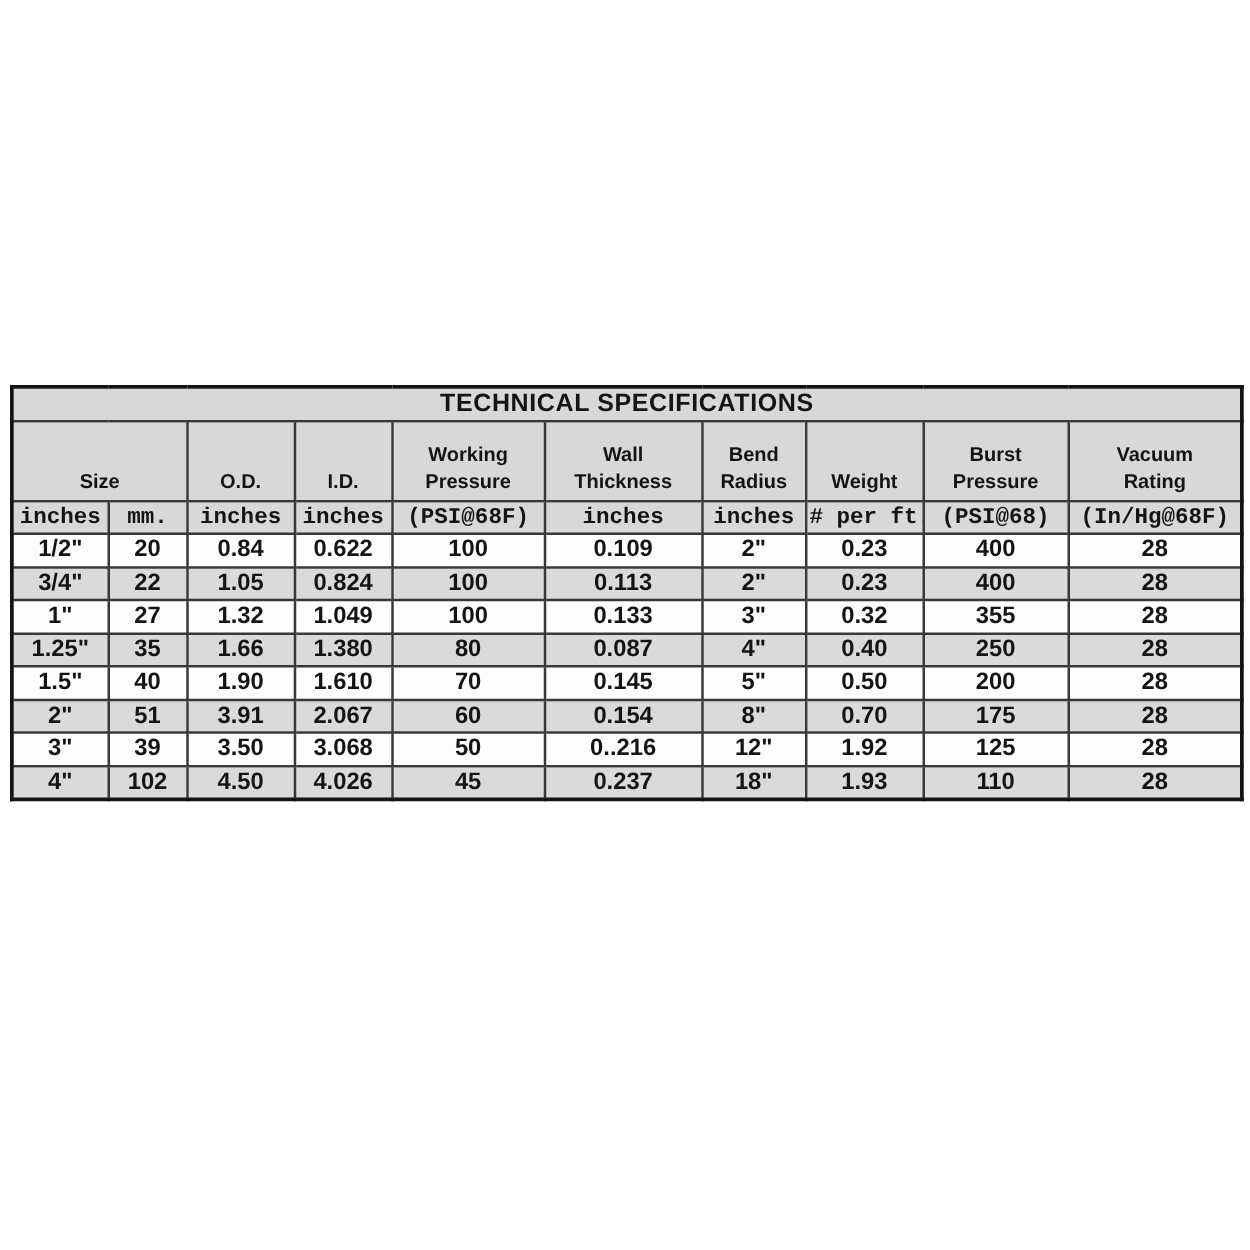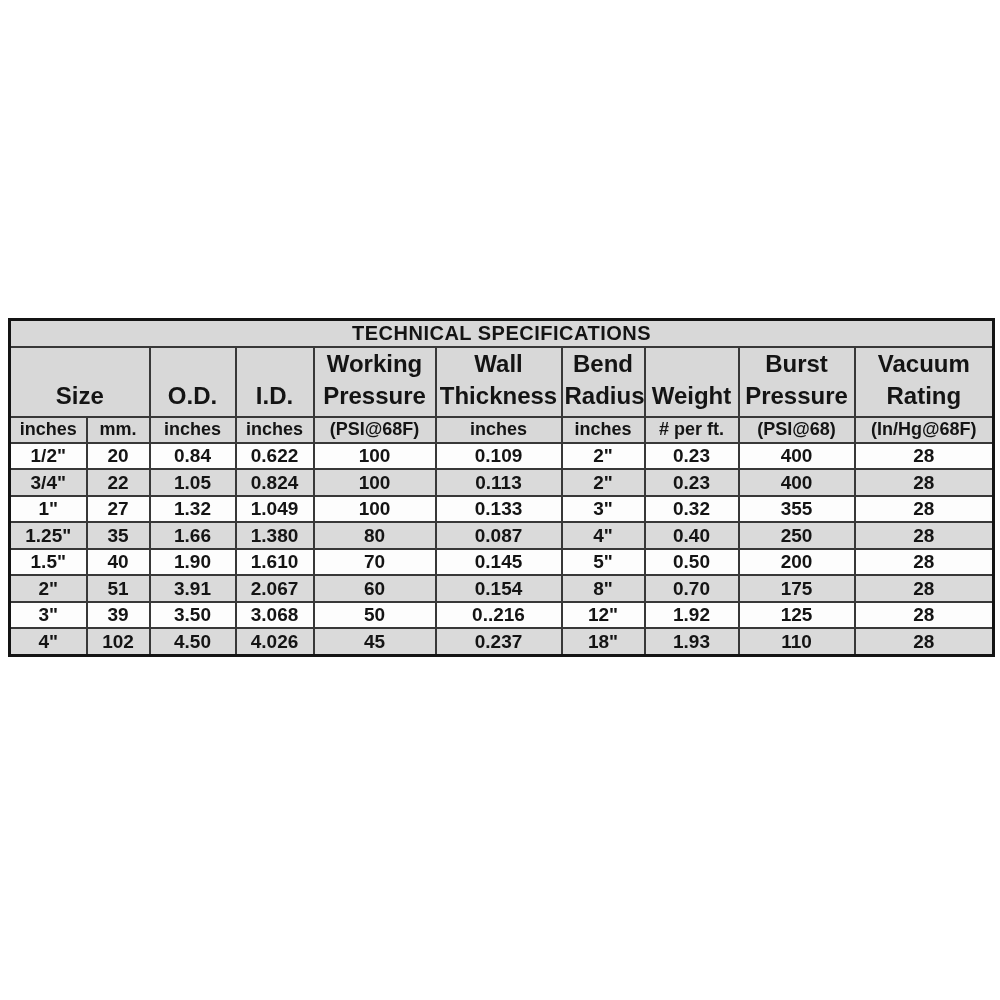--- a/index.html
+++ b/index.html
@@ -13,21 +13,21 @@
   .page {
     position: relative;
     width: 1000px;
     height: 1000px;
     background: #ffffff;
     overflow: hidden;
   }
   table.spec-table {
     position: absolute;
     left: 8px;
-    top: 318px;
+    top: 308px;
     width: 984px;
     border-collapse: collapse;
     table-layout: fixed;
     border: 3px solid #141414;
     font-weight: bold;
     color: #141414;
   }
   .spec-table th, .spec-table td {
     border: 2px solid #383838;
     text-align: center;
@@ -51,28 +51,29 @@
     background: #d8d8d8;
     height: 25px;
     font-size: 20px;
     letter-spacing: 0.5px;
     border-bottom: 2px solid #383838;
   }
   tr.group-row th {
     background: #d8d8d8;
     height: 59px;
     vertical-align: bottom;
-    font-size: 24px;
+    font-size: 16px;
     line-height: 1.35;
     padding-bottom: 3px;
   }
   tr.units-row th {
     background: #d8d8d8;
     height: 24px;
     font-size: 18px;
+    font-family: Liberation Mono, monospace;
   }
   tbody td {
     height: 24.5px;
     font-size: 19px;
     background: #fdfdfd;
   }
   tbody tr.alt td {
     background: #dadada;
   }
 </style>

